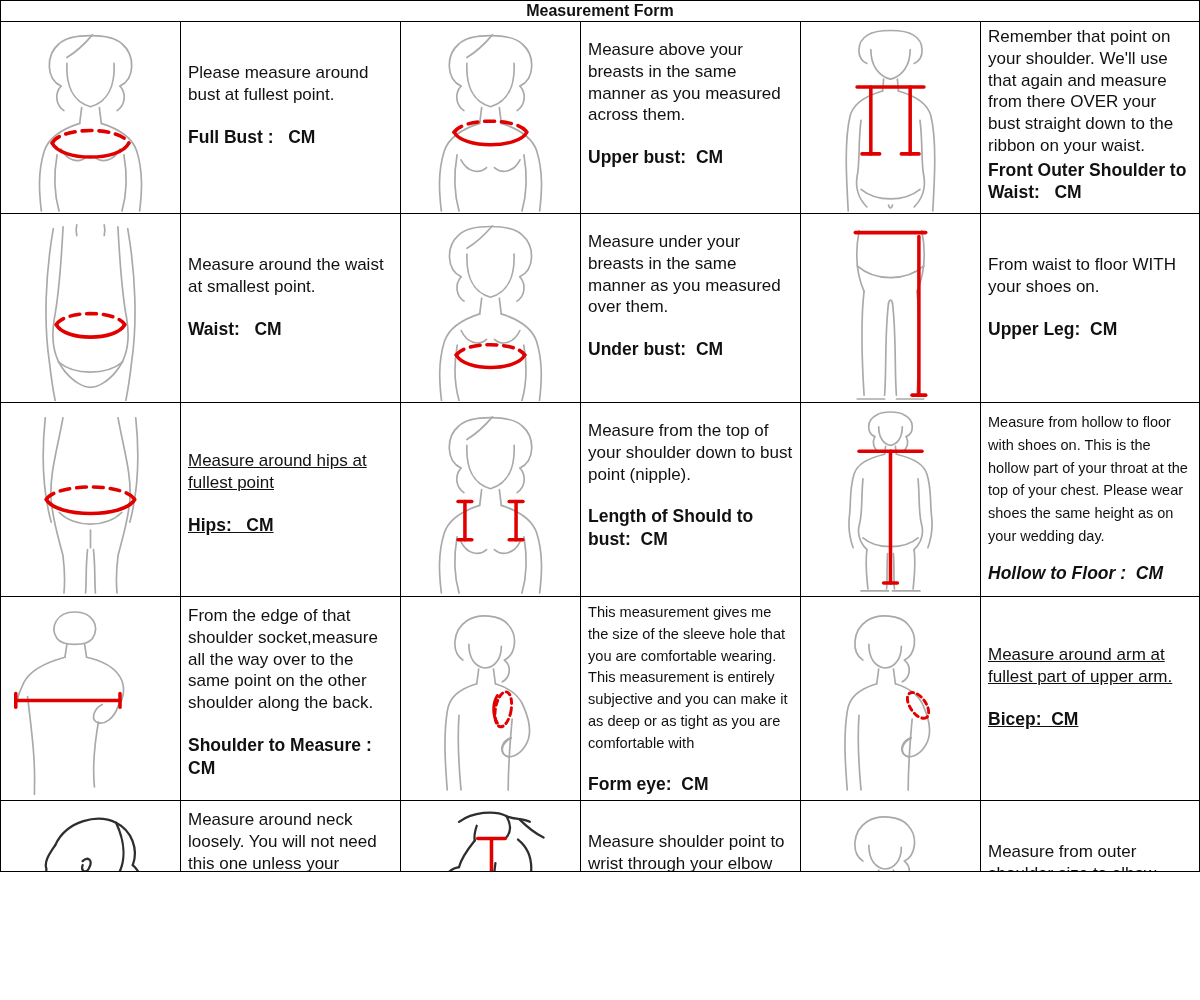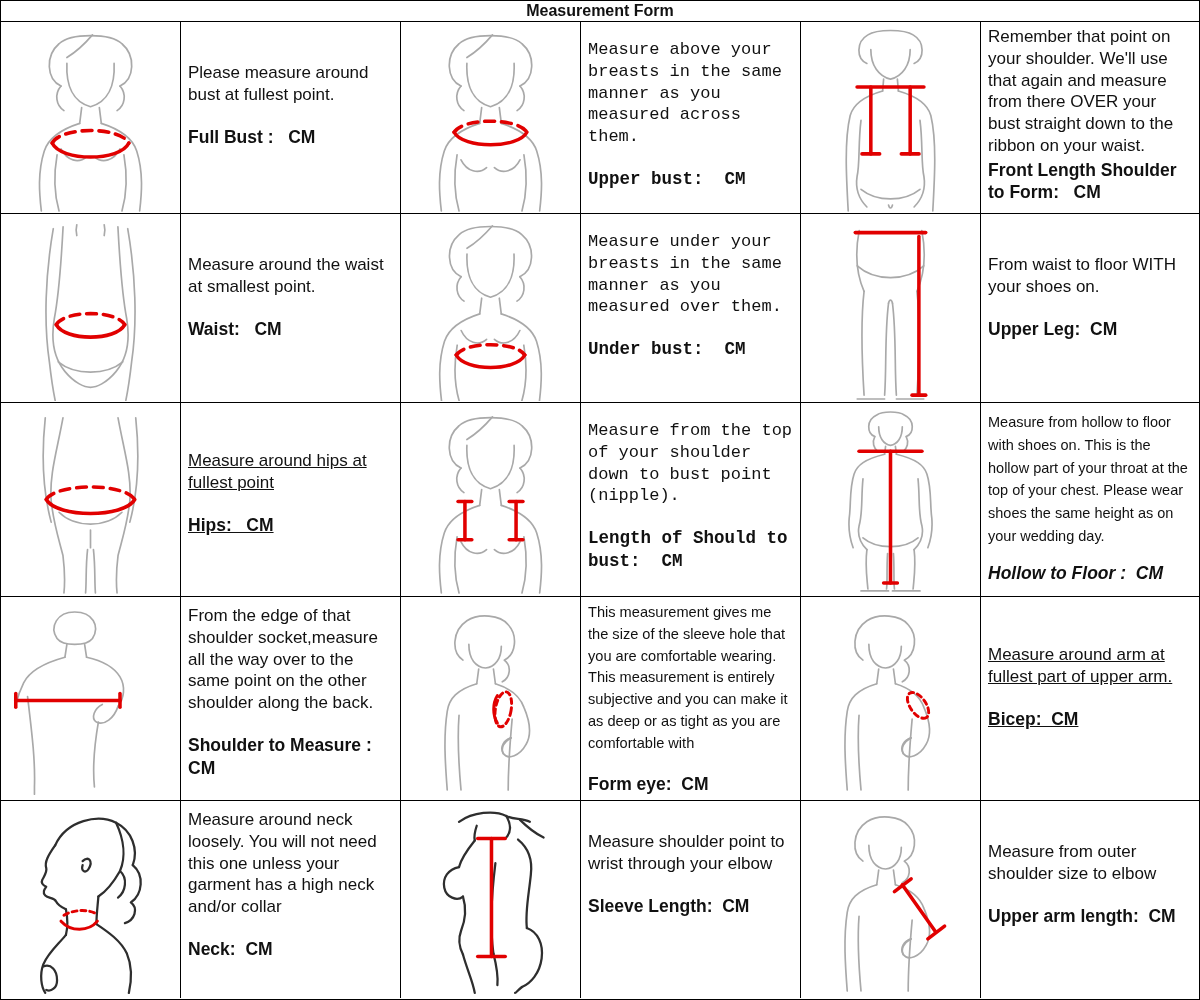--- a/index.html
+++ b/index.html
@@ -1,37 +1,37 @@
 <!DOCTYPE html>
 <html style="--accent: #e10000; --figure_light: #a9a9a9; --figure_dark: #2e2e2e; --grid: #000000;"><head>
 <meta charset="utf-8">
 <style>
   :root{
     --accent:#e10000; --figure_light:#a9a9a9; --figure_dark:#2e2e2e; --grid:#000000; --paper:#ffffff;
   }
   *{margin:0;padding:0;box-sizing:border-box;}
   html,body{background:#fff;}
   body{font-family:"Liberation Sans", sans-serif;color:#111;}
-  .sheet{width:1200px;height:1000px;border:1px solid var(--grid);background:var(--paper);overflow:hidden;}
+  .sheet{width:1200px;height:872px;border:1px solid var(--grid);background:var(--paper);overflow:hidden;}
   .hdr{height:21px;border-bottom:1px solid var(--grid);display:flex;align-items:center;justify-content:center;
        font-weight:bold;font-size:16px;}
   .grid{display:grid;grid-template-columns:180px 220px 180px 220px 180px 218px;
         grid-template-rows:192px 189px 194px 204px auto;height:976px;}
   .cell{border-right:1px solid var(--grid);border-bottom:1px solid var(--grid);overflow:hidden;background:#fff;}
   .cell.lastcol{border-right:none;}
   .cell.lastrow{border-bottom:none;}
   .img-cell{display:flex;align-items:stretch;justify-content:center;padding:1px;}
   .img-cell svg{width:100%;height:100%;}
   .txt-cell{padding:4px 6px 4px 7px;font-size:17px;line-height:1.28;}
   .txt-cell .label{display:block;font-weight:bold;font-size:17.5px;margin-top:20px;white-space:pre-wrap;line-height:1.3;}
   .txt-cell .label.tight{margin-top:2px;}
   .txt-cell .label.mt14{margin-top:14px;font-style:italic;}
   .small .body{font-size:14.5px;line-height:1.5;}
   .small4 .body{font-size:14.6px;line-height:1.42;}
-  .pt-a{padding-top:4px;} .pt-b{padding-top:8px;} .pt-c{padding-top:17px;font-family:Liberation Mono, monospace;}
+  .pt-a{padding-top:4px;} .pt-b{padding-top:8px;} .pt-c{padding-top:17px;}
   .pt-d{padding-top:30px;} .pt-e{padding-top:40px;} .pt-f{padding-top:47px;text-decoration:underline;}
   .fig path,.fig ellipse{fill:none;stroke-linecap:round;stroke-linejoin:round;}
   .g{stroke:var(--figure_light);stroke-width:1.7;}
   .d{stroke:var(--figure_dark);stroke-width:2.3;}
   .r{stroke:var(--accent);stroke-width:3.6;}
   .rd{stroke:var(--accent);stroke-width:3.6;stroke-dasharray:10 7;}
   .r3{stroke:var(--accent);stroke-width:3;}
   .rd3{stroke:var(--accent);stroke-width:3;stroke-dasharray:5 4;}
 </style>
 </head>
@@ -102,21 +102,21 @@
         <path class="g" d="M88,184 C89,188 91,188 92,184"></path>
         <path class="r" d="M56,64 L124,64"></path>
         <path class="r" d="M70,64 L70,132"></path>
           <path class="r" d="M110,64 L110,132"></path>
         <path class="r" d="M61,132 L79,132"></path>
           <path class="r" d="M101,132 L119,132"></path>
       </svg>
     </div>
     <div class="cell txt-cell pt-a lastcol">
       <span class="body">Remember that point on your shoulder. We'll use that again and measure from there OVER your bust straight down to the ribbon on your waist.</span>
-      <span class="label tight">Front Length Shoulder to Form:   CM</span>
+      <span class="label tight">Front Outer Shoulder to Waist:   CM</span>
     </div>
 
     <div class="cell img-cell">
       <svg class="fig" viewBox="0 0 180 190" aria-label="waist-figure">
         <path class="g" d="M76,10 C75,14 75,17 76,21"></path>
           <path class="g" d="M104,10 C105,14 105,17 104,21"></path>
         <path class="g" d="M52,14 C44,60 42,110 48,150 C50,168 52,180 54,190"></path>
         <path class="g" d="M128,14 C136,60 138,110 132,150 C130,168 128,180 126,190"></path>
         <path class="g" d="M62,12 C60,50 58,80 53,106 C49,130 54,148 64,160 C74,172 84,176 90,176 C96,176 106,172 116,160 C126,148 131,130 127,106 C122,80 120,50 118,12"></path>
         <path class="g" d="M57,150 C74,164 106,164 123,150"></path>

